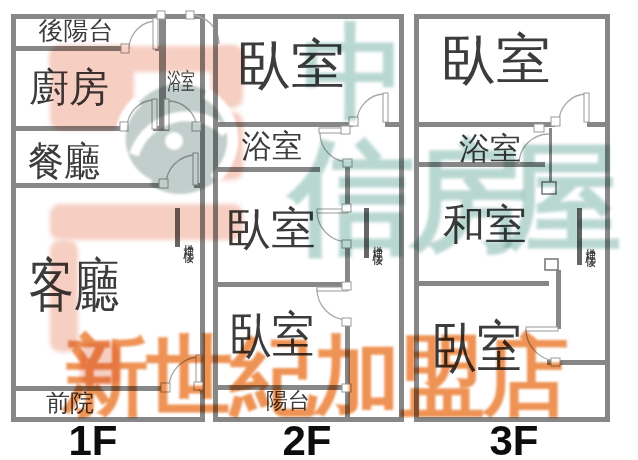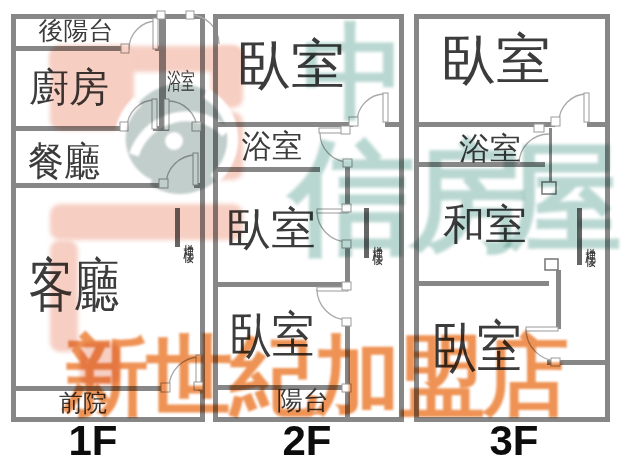--- a/index.html
+++ b/index.html
@@ -116,28 +116,28 @@
       <rect x="526" y="327" width="32" height="4" fill="#ffffff" stroke="#9a9a9a" stroke-width="1"></rect>
       <rect x="551" y="358" width="9" height="8" fill="#ffffff" stroke="#9a9a9a" stroke-width="1"></rect>
     </svg>
   <div id="labels-layer">
       <div class="room-label" style="left: 76px; top: 30px; font-size: 25px; transform: translate(-50%, -50%) scaleX(1);">後陽台</div>
       <div class="room-label" style="left: 69px; top: 88px; font-size: 40px; transform: translate(-50%, -50%) scaleX(1);">廚房</div>
       <div class="room-label" style="left: 181px; top: 81px; font-size: 23px; transform: translate(-50%, -50%) scaleX(0.6);">浴室</div>
       <div class="room-label" style="left: 64px; top: 162px; font-size: 40px; transform: translate(-50%, -50%) scaleX(0.9);">餐廳</div>
       <div class="room-label vert" style="left: 189px; top: 229px; font-size: 19px; transform: translate(-50%, -50%) scaleX(0.55);">樓梯</div>
       <div class="room-label" style="left: 74px; top: 286px; font-size: 58px; transform: translate(-50%, -50%) scaleX(0.78);">客廳</div>
-      <div class="room-label" style="left: 83px; top: 403px; font-size: 24px; transform: translate(-50%, -50%) scaleX(1);">前院</div>
+      <div class="room-label" style="left: 70px; top: 403px; font-size: 24px; transform: translate(-50%, -50%) scaleX(1);">前院</div>
       <div class="floor-label" style="left: 93px; top: 441px;">1F</div>
       <div class="room-label" style="left: 291px; top: 65px; font-size: 54px; transform: translate(-50%, -50%) scaleX(1);">臥室</div>
       <div class="room-label" style="left: 272px; top: 146px; font-size: 32px; transform: translate(-50%, -50%) scaleX(0.95);">浴室</div>
       <div class="room-label" style="left: 271px; top: 229px; font-size: 45px; transform: translate(-50%, -50%) scaleX(1);">臥室</div>
       <div class="room-label vert" style="left: 378px; top: 231px; font-size: 19px; transform: translate(-50%, -50%) scaleX(0.55);">樓梯</div>
       <div class="room-label" style="left: 272px; top: 335px; font-size: 50px; transform: translate(-50%, -50%) scaleX(0.85);">臥室</div>
-      <div class="room-label" style="left: 303px; top: 401px; font-size: 26px; transform: translate(-50%, -50%) scaleX(1); text-align: center;">陽台</div>
+      <div class="room-label" style="left: 288px; top: 401px; font-size: 22px; transform: translate(-50%, -50%) scaleX(1); text-align: center;">陽台</div>
       <div class="floor-label" style="left: 307px; top: 441px;">2F</div>
       <div class="room-label" style="left: 496px; top: 59px; font-size: 55px; transform: translate(-50%, -50%) scaleX(1);">臥室</div>
       <div class="room-label" style="left: 490px; top: 148px; font-size: 31px; transform: translate(-50%, -50%) scaleX(1);">浴室</div>
       <div class="room-label" style="left: 475px; top: 225px; font-size: 42px; transform: translate(-50%, -50%) scaleX(1); margin-left: 10px;">和室</div>
       <div class="room-label vert" style="left: 591px; top: 233px; font-size: 19px; transform: translate(-50%, -50%) scaleX(0.55);">樓梯</div>
       <div class="room-label" style="left: 477px; top: 347px; font-size: 56px; transform: translate(-50%, -50%) scaleX(0.8);">臥室</div>
       <div class="floor-label" style="left: 514px; top: 441px;">3F</div>
     </div>
   <div id="disclaimer" style="color: rgb(43, 43, 43);">本格局圖僅供參考，仍須以房屋現場為準</div>
   <svg id="wm-svg" width="638" height="460" viewBox="0 0 638 460" xmlns="http://www.w3.org/2000/svg">

